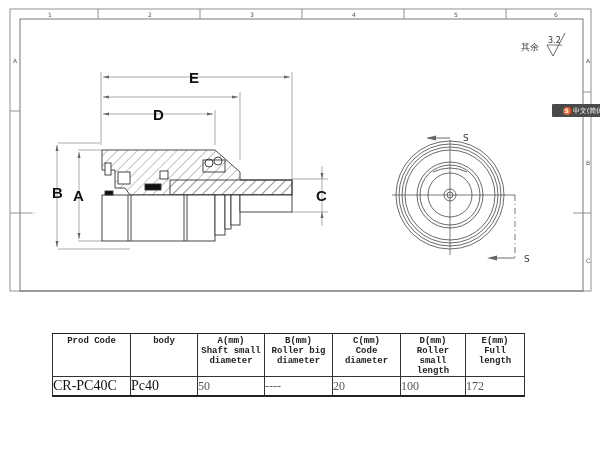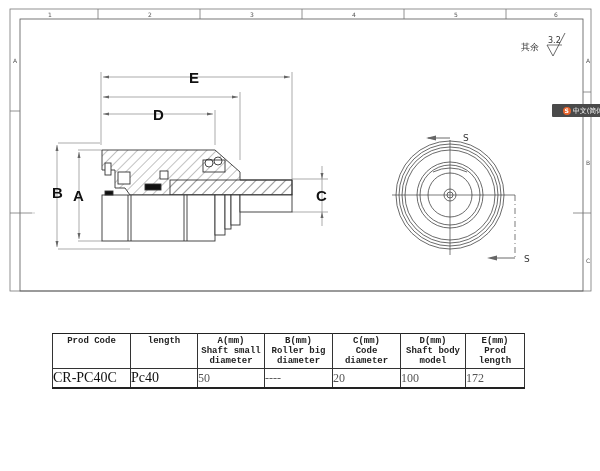--- a/index.html
+++ b/index.html
@@ -181,45 +181,45 @@
       <col style="width:68px">
       <col style="width:65px">
       <col style="width:59px">
   </colgroup>
   <tbody>
       <tr class="head-row">
     <th>
           <div>Prod Code</div>
         </th>
     <th>
-          <div>length</div>
+          <div>body</div>
         </th>
     <th>
           <div>A(mm)</div>
           <div>Shaft small</div>
           <div>diameter</div>
         </th>
     <th>
           <div>B(mm)</div>
           <div>Roller big</div>
           <div>diameter</div>
         </th>
     <th>
           <div>C(mm)</div>
           <div>Code</div>
           <div>diameter</div>
         </th>
     <th>
           <div>D(mm)</div>
-          <div>Shaft body</div>
-          <div>model</div>
+          <div>Roller small</div>
+          <div>length</div>
         </th>
     <th>
           <div>E(mm)</div>
-          <div>Prod length</div>
+          <div>Full length</div>
         </th>
   </tr>
   <tr class="data-row">
     <td class="strong">CR-PC40C</td>
     <td class="strong">Pc40</td>
     <td>50</td>
     <td>----</td>
     <td>20</td>
     <td>100</td>
     <td>172</td>

